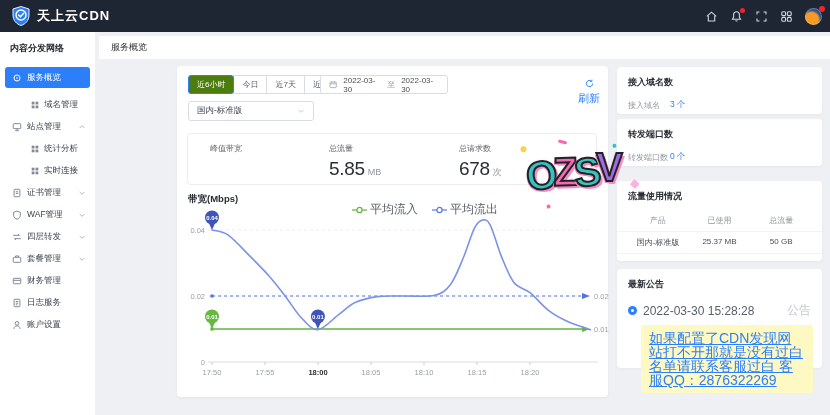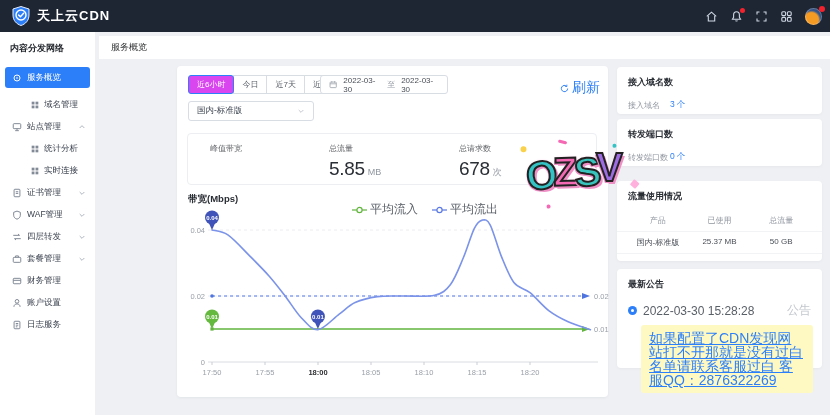--- a/index.html
+++ b/index.html
@@ -37,27 +37,27 @@
                     display:flex; align-items:center; padding-left:12px; font-size:9px; color:#303133; }
   
   .main-card { position:absolute; left:177px; top:66px; width:431px; height:331px; background:#fff;
                border-radius:4px; box-shadow:0 1px 3px rgba(15,30,60,.05); }
   .range-group { position:absolute; left:11px; top:9px; display:inline-flex; }
   .range-btn { height:19px; padding:0 8px; font-size:8px; color:#5a6068; background:#fff;
                border:1px solid #d8dce3; margin-left:-1px; cursor:pointer; display:flex; align-items:center;
                font-family:inherit; }
   .range-btn:first-child { border-radius:3px 0 0 3px; margin-left:0; }
   .range-btn:last-child { border-radius:0 3px 3px 0; }
-  .range-btn.active { background:#d946ef; border-color:#2d7ff9; color:#fff; border-radius:3px; z-index:1; }
+  .range-btn.active { background:#4d7c0f; border-color:#2d7ff9; color:#fff; border-radius:3px; z-index:1; }
   .date-box { position:absolute; left:143px; top:9px; width:128px; height:19px; border:1px solid #d8dce3;
               border-radius:3px; display:flex; align-items:center; gap:6px; padding:0 8px; font-size:8px;
               color:#4a4f57; cursor:pointer; background:#fff; }
   .date-sep { color:#9aa0a8; }
   .refresh { position:absolute; right:8px; top:13px; display:flex; align-items:center; gap:3px;
-             color:#2d7ff9; font-size:14px; cursor:pointer; }
+             color:#2d7ff9; font-size:11px; cursor:pointer;flex-direction:column; }
   .select-box { position:absolute; left:11px; top:35px; width:126px; height:20px; border:1px solid #d8dce3;
                 border-radius:3px; display:flex; align-items:center; padding:0 8px; font-size:8.5px;
                 color:#3c4350; cursor:pointer; background:#fff; }
   .select-box .sel-chev { margin-left:auto; display:flex; }
   .stats-box { position:absolute; left:10px; top:67px; width:410px; height:52px; border:1px solid #eceef2;
                border-radius:4px; }
   .stat { position:absolute; top:9px; }
   .stat-label { font-size:8px; color:#606266; margin-bottom:4px; }
   .stat-value { font-size:19px; color:#2a2e35; letter-spacing:-0.3px; }
   .stat-unit { font-size:9px; color:#8f959e; margin-left:3px; }
@@ -284,35 +284,35 @@
         <rect x="1.5" y="2.8" width="9" height="6.5" rx="1"></rect>
           <path d="M1.5 5.2 H10.5"></path>
       </svg>
     </span>
     <span>财务管理</span>
   </div>
 
   <div class="side-item">
     <span class="sicon">
       <svg width="10" height="10" viewBox="0 0 12 12" fill="none" stroke="currentColor" stroke-width="1.2">
+        <rect x="2.5" y="1.5" width="7" height="9" rx="1"></rect>
+          <path d="M4.5 4.2 H7.5 M4.5 6.2 H7.5 M4.5 8.2 H6.5"></path>
+      </svg>
+    </span>
+    <span>日志服务</span>
+  </div>
+
+  <div class="side-item">
+    <span class="sicon">
+      <svg width="10" height="10" viewBox="0 0 12 12" fill="none" stroke="currentColor" stroke-width="1.2">
         <circle cx="6" cy="4" r="2.2"></circle>
           <path d="M2.3 10.6 C2.3 8.4 3.9 7.1 6 7.1 C8.1 7.1 9.7 8.4 9.7 10.6"></path>
       </svg>
     </span>
     <span>账户设置</span>
-  </div>
-
-  <div class="side-item">
-    <span class="sicon">
-      <svg width="10" height="10" viewBox="0 0 12 12" fill="none" stroke="currentColor" stroke-width="1.2">
-        <rect x="2.5" y="1.5" width="7" height="9" rx="1"></rect>
-          <path d="M4.5 4.2 H7.5 M4.5 6.2 H7.5 M4.5 8.2 H6.5"></path>
-      </svg>
-    </span>
-    <span>日志服务</span>
   </div>
 </div>
 
 <div class="breadcrumb-bar">
   <span>服务概览</span>
 </div>
 
 <div class="main-card">
 
   <div class="range-group">

